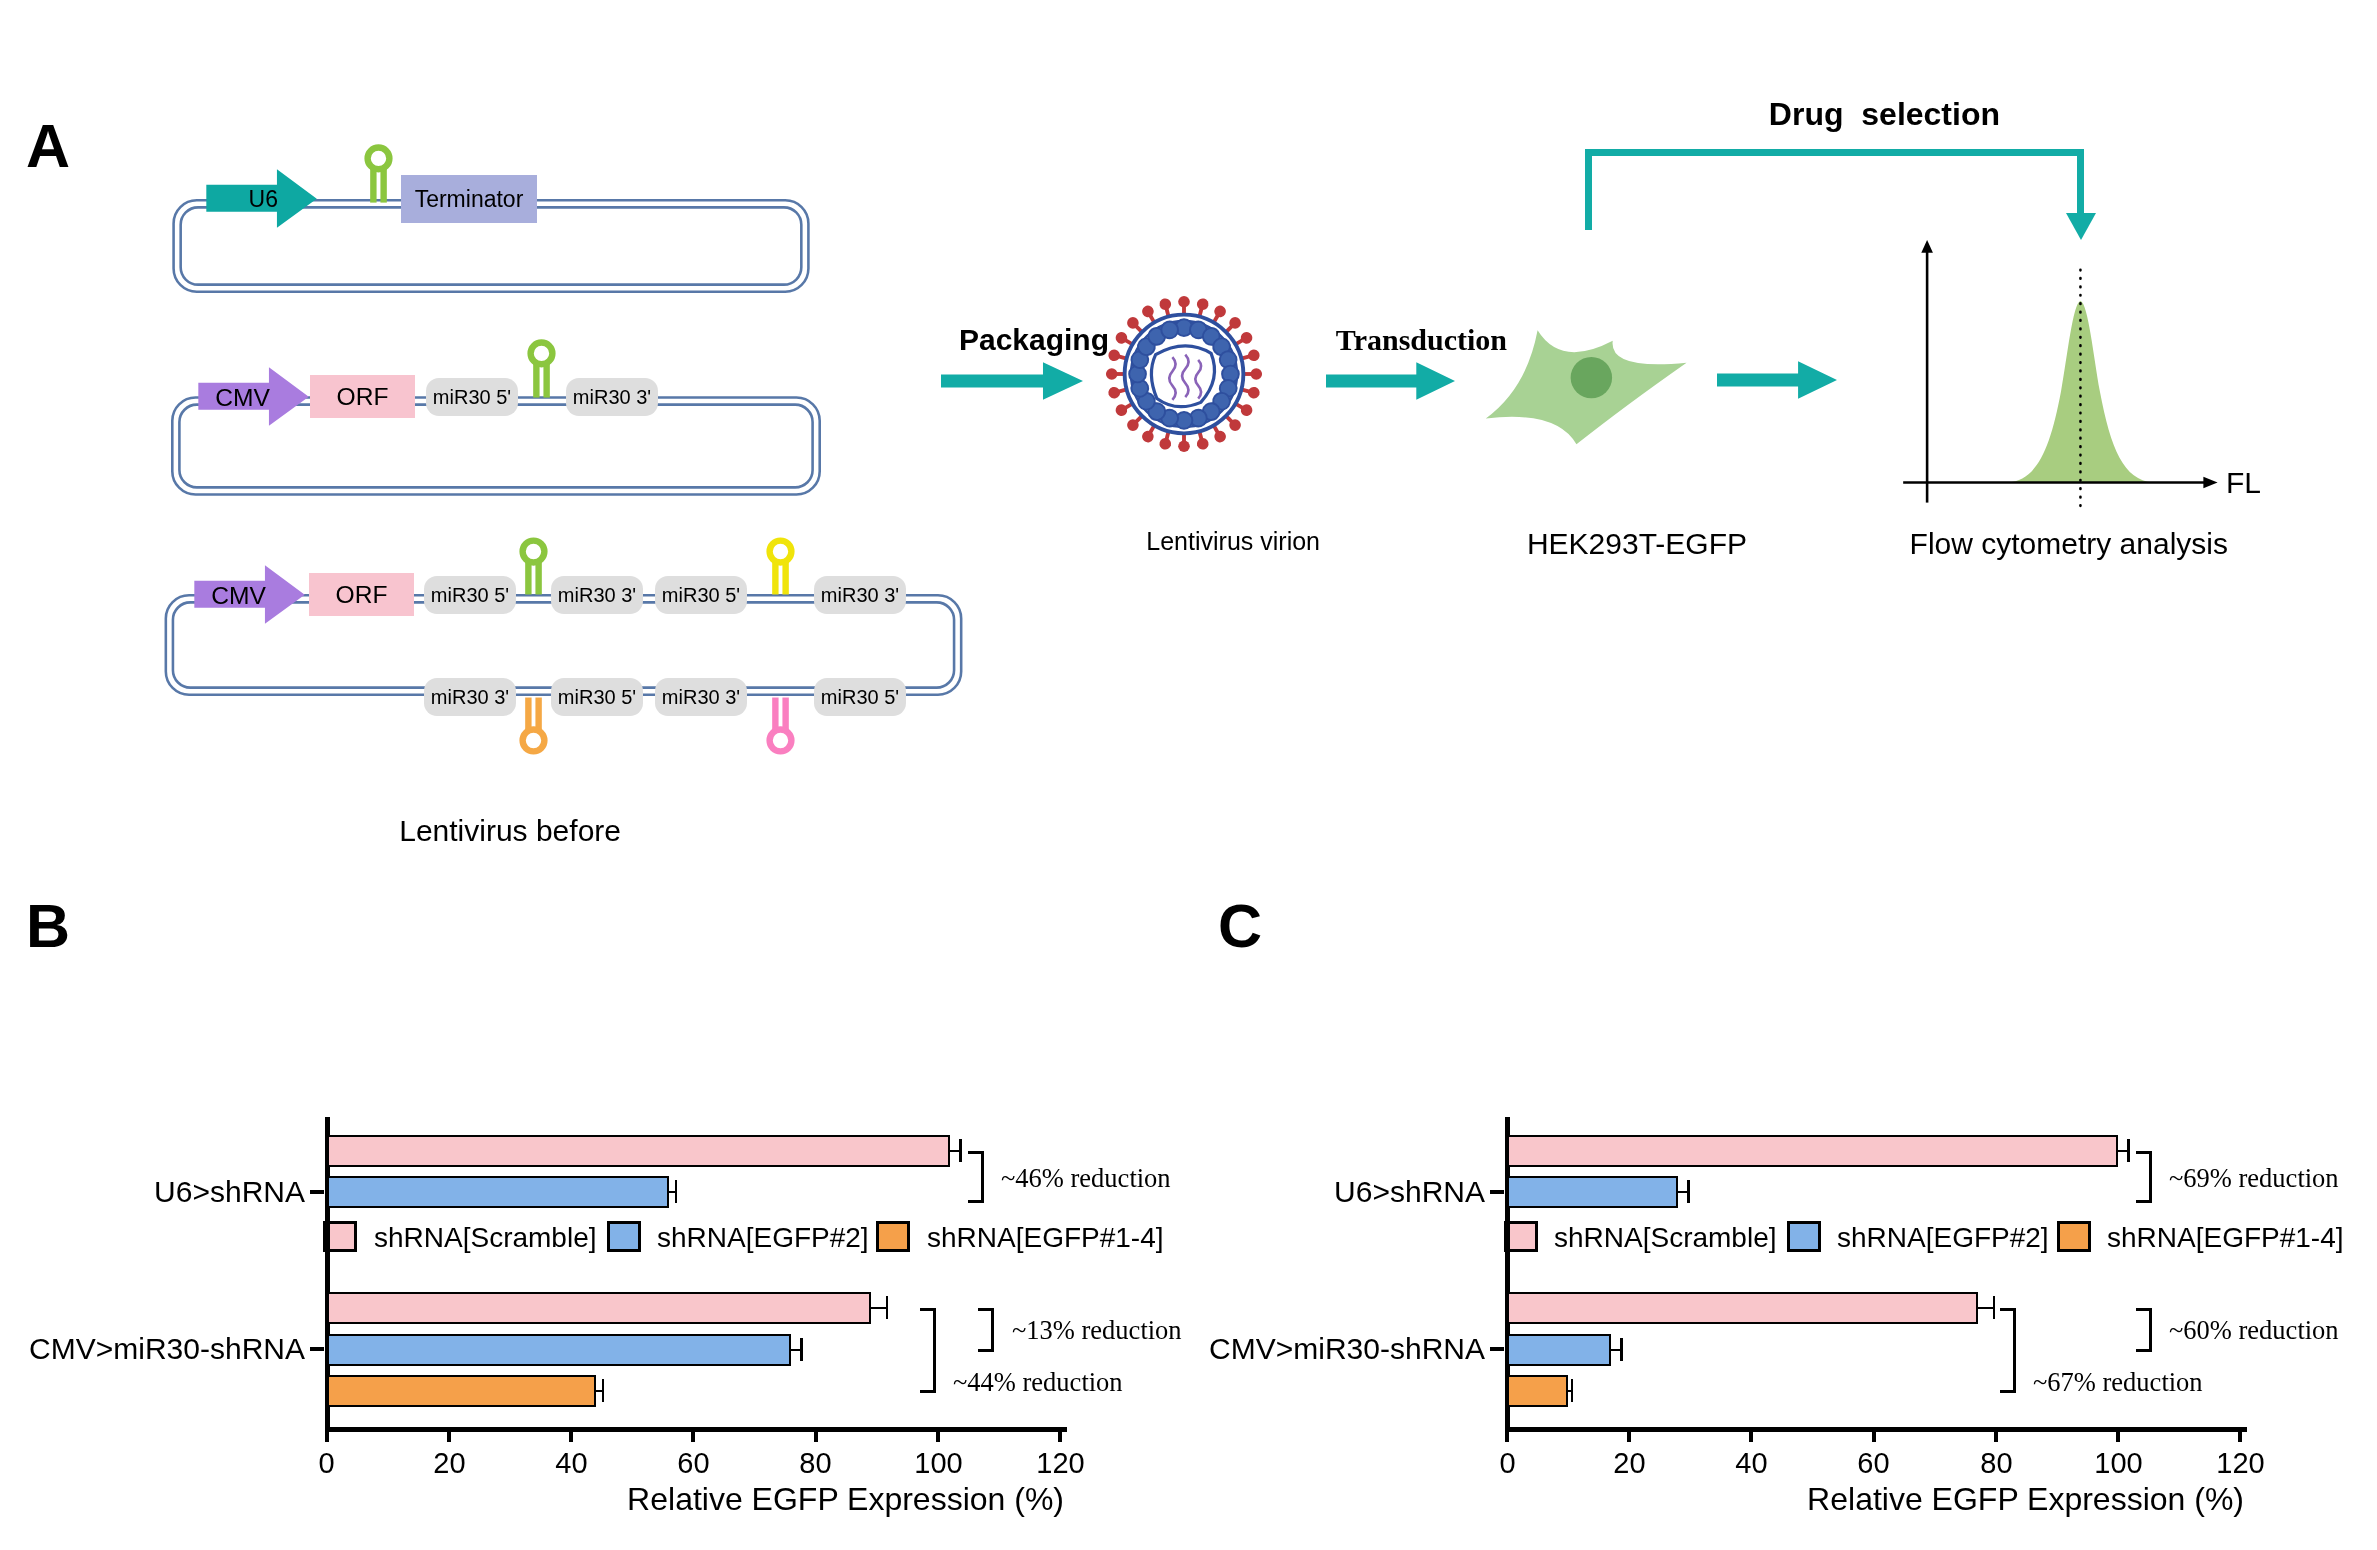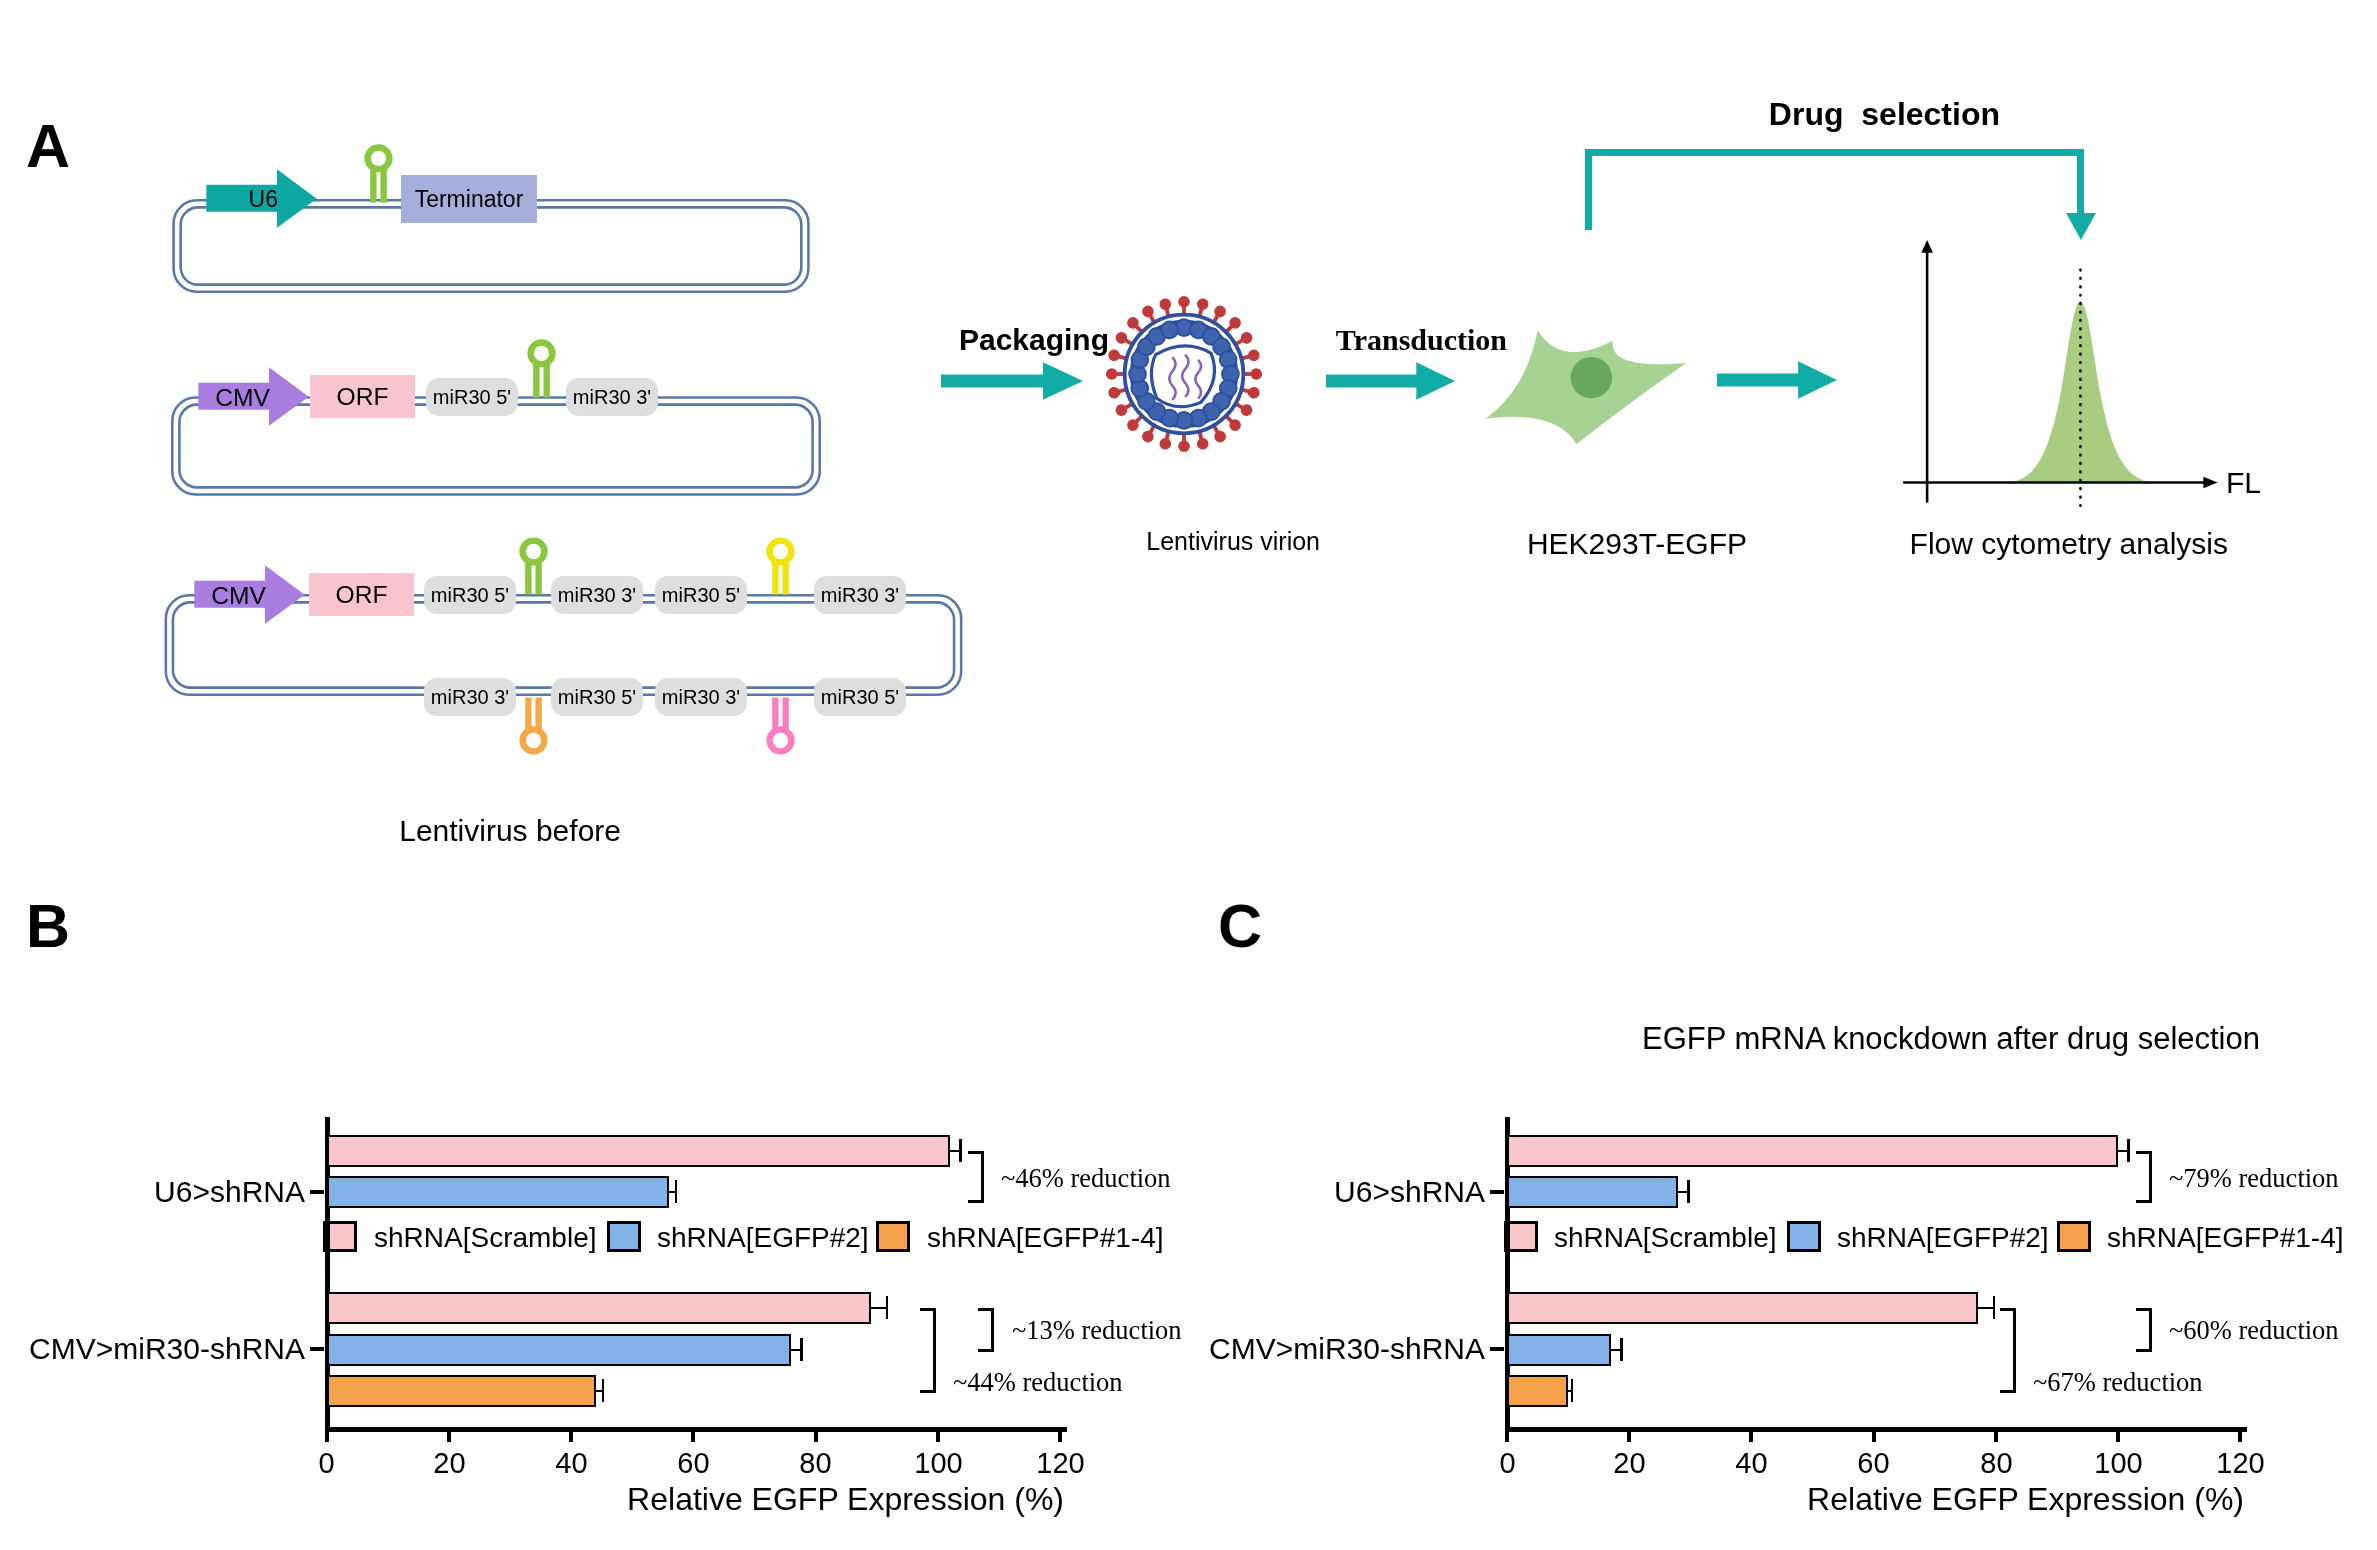--- a/index.html
+++ b/index.html
@@ -297,21 +297,20 @@
   <div class="t center" style="left:327px;top:1481px;width:737px;font-size:32px;">Relative EGFP Expression (%)</div>
 
   <div class="brk" style="left:968px;top:1151px;height:52px;"></div>
   <div class="ann" style="left:1001px;top:1163px;">~46% reduction</div>
   <div class="brk" style="left:978px;top:1308px;height:44px;"></div>
   <div class="ann" style="left:1012px;top:1315px;">~13% reduction</div>
   <div class="brk" style="left:920px;top:1308px;height:85px;"></div>
   <div class="ann" style="left:953px;top:1367px;">~44% reduction</div>
 
   <div class="panel-letter" style="left:1218px;top:891px;">C</div>
-  <div class="t center" style="left:1484px;top:1021px;width:776px;font-size:31px;">EGFP mRNA knockdown after drug selection</div>
 
   <div class="sw" style="left:1504px;top:1221px;background:#F9C6CB;"></div>
   <div class="leglabel" style="left:1554px;top:1222px;">shRNA[Scramble]</div>
   <div class="sw" style="left:1787px;top:1221px;background:#82B2E8;"></div>
   <div class="leglabel" style="left:1837px;top:1222px;">shRNA[EGFP#2]</div>
   <div class="sw" style="left:2057px;top:1221px;background:#F5A04A;"></div>
   <div class="leglabel" style="left:2107px;top:1222px;">shRNA[EGFP#1-4]</div>
 
   <div class="axis-y" style="left:1505px;top:1117px;height:315px;"></div>
   <div class="axis-x" style="left:1505px;top:1427px;width:742px;"></div>
@@ -347,20 +346,20 @@
   <div class="ticklabel" style="left:1462px;top:1447px;">0</div>
   <div class="ticklabel" style="left:1584px;top:1447px;">20</div>
   <div class="ticklabel" style="left:1706px;top:1447px;">40</div>
   <div class="ticklabel" style="left:1828px;top:1447px;">60</div>
   <div class="ticklabel" style="left:1951px;top:1447px;">80</div>
   <div class="ticklabel" style="left:2073px;top:1447px;">100</div>
   <div class="ticklabel" style="left:2195px;top:1447px;">120</div>
   <div class="t center" style="left:1507px;top:1481px;width:737px;font-size:32px;">Relative EGFP Expression (%)</div>
 
   <div class="brk" style="left:2136px;top:1151px;height:52px;"></div>
-  <div class="ann" style="left:2169px;top:1163px;">~79% reduction</div>
+  <div class="ann" style="left:2169px;top:1163px;">~69% reduction</div>
   <div class="brk" style="left:2136px;top:1308px;height:44px;"></div>
   <div class="ann" style="left:2169px;top:1315px;">~60% reduction</div>
   <div class="brk" style="left:2000px;top:1308px;height:85px;"></div>
   <div class="ann" style="left:2033px;top:1367px;">~67% reduction</div>
 
 </div>
 
 
 </body></html>

